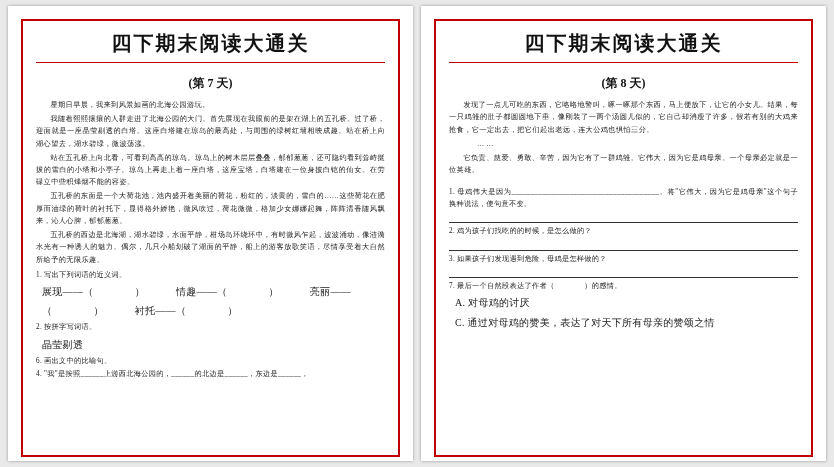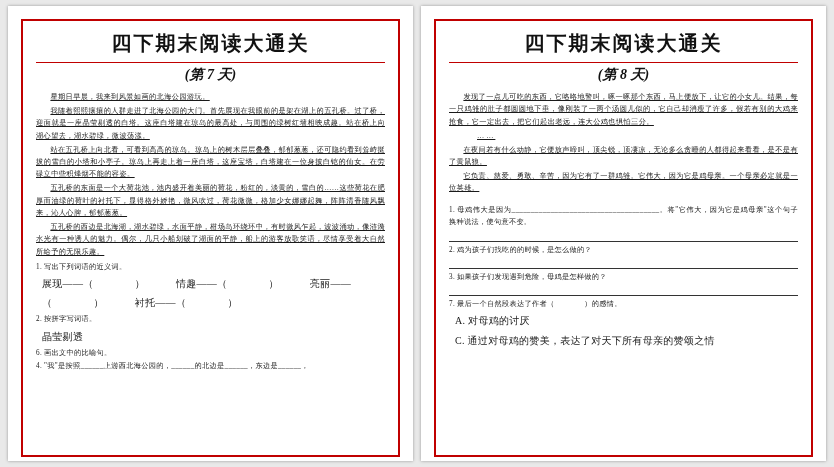--- a/index.html
+++ b/index.html
@@ -53,35 +53,33 @@
     font-weight: bold;
     font-size: 20px;
     letter-spacing: 2px;
     color: #111;
     margin: 6px 0 2px 0;
     border-bottom: 1.5px solid #c00000;
     padding-bottom: 5px;
   }
   .doc-subtitle {
     text-align: center;
-    font-size: 14px;
+    font-size: 12px;
     font-weight: bold;
     color: #111;
-    margin: 3px 0 7px 0;
-    font-style: italic;
+    margin: 12px 0 7px 0;
   }
   p.para {
     font-size: 7.2px;
     line-height: 12.4px;
     color: #1a1a1a;
     margin: 0 0 1.5px 0;
     text-align: justify;
     text-indent: 14.4px;
     letter-spacing: 0.4px;
-    text-decoration: underline;
   }
   p.dots {
     text-indent: 28px;
     letter-spacing: 2px;
   }
   .q-list {
     margin: 3px 0 0 0;
     padding: 0;
     list-style: none;
   }
@@ -139,21 +137,20 @@
   </div>
 
   <div class="page">
     <div class="page-frame"></div>
     <div class="page-inner">
       <div class="doc-title">四下期末阅读大通关</div>
       <div class="doc-subtitle">(第 8 天)</div>
 
       <p class="para">发现了一点儿可吃的东西，它咯咯地警叫，啄一啄那个东西，马上便放下，让它的小女儿。结果，每一只鸡雏的肚子都圆圆地下垂，像刚装了一两个汤圆儿似的，它自己却消瘦了许多，假若有别的大鸡来抢食，它一定出去，把它们起出老远，连大公鸡也惧怕三分。</p>
       <p class="para dots">……</p>
-      <p class="para">在夜间若有什么动静，它便放声啼叫，顶尖锐，顶凄凉，无论多么贪睡的人都得起来看看，是不是有了黄鼠狼。</p>
       <p class="para">它负责、慈爱、勇敢、辛苦，因为它有了一群鸡雏。它伟大，因为它是鸡母亲。一个母亲必定就是一位英雄。</p>
 
       <div class="gap"></div>
 
       <ul class="q-list">
         <li class="q-item">1. 母鸡伟大是因为______________________________________。将"它伟大，因为它是鸡母亲"这个句子换种说法，使句意不变。</li>
         <div class="rule-line"></div>
         <li class="q-item">2. 鸡为孩子们找吃的的时候，是怎么做的？</li>
         <div class="rule-line"></div>
         <li class="q-item">3. 如果孩子们发现遇到危险，母鸡是怎样做的？</li>

